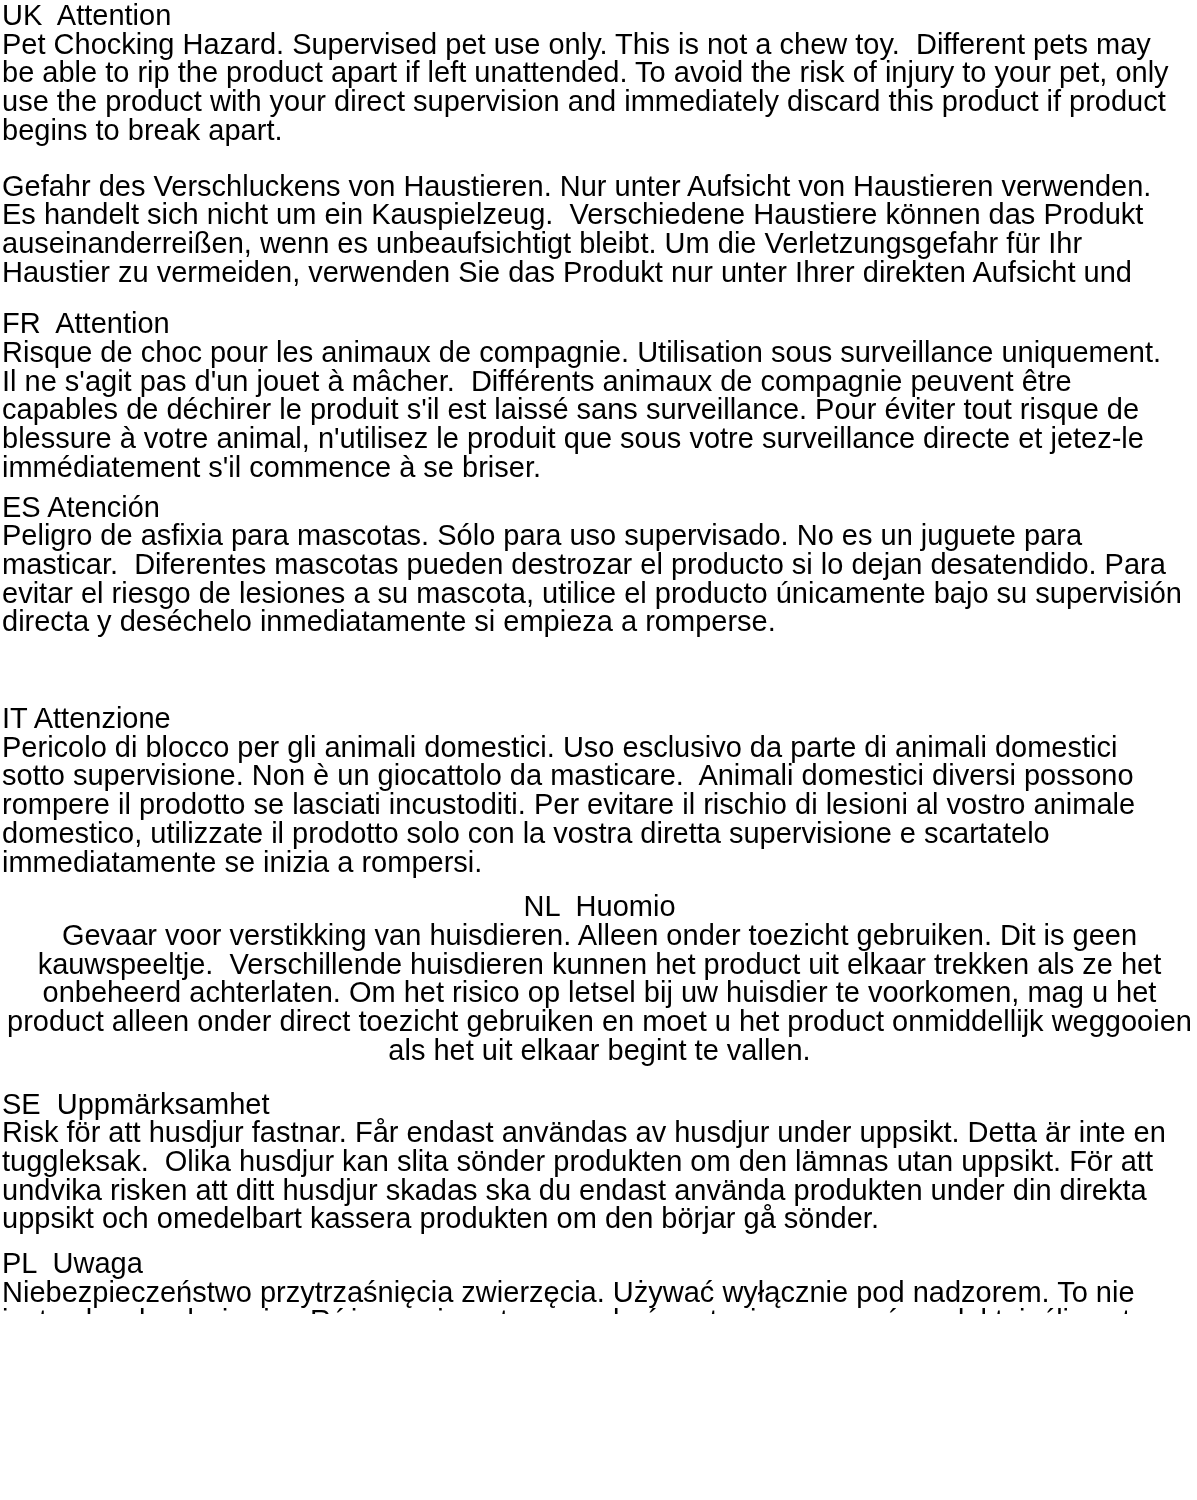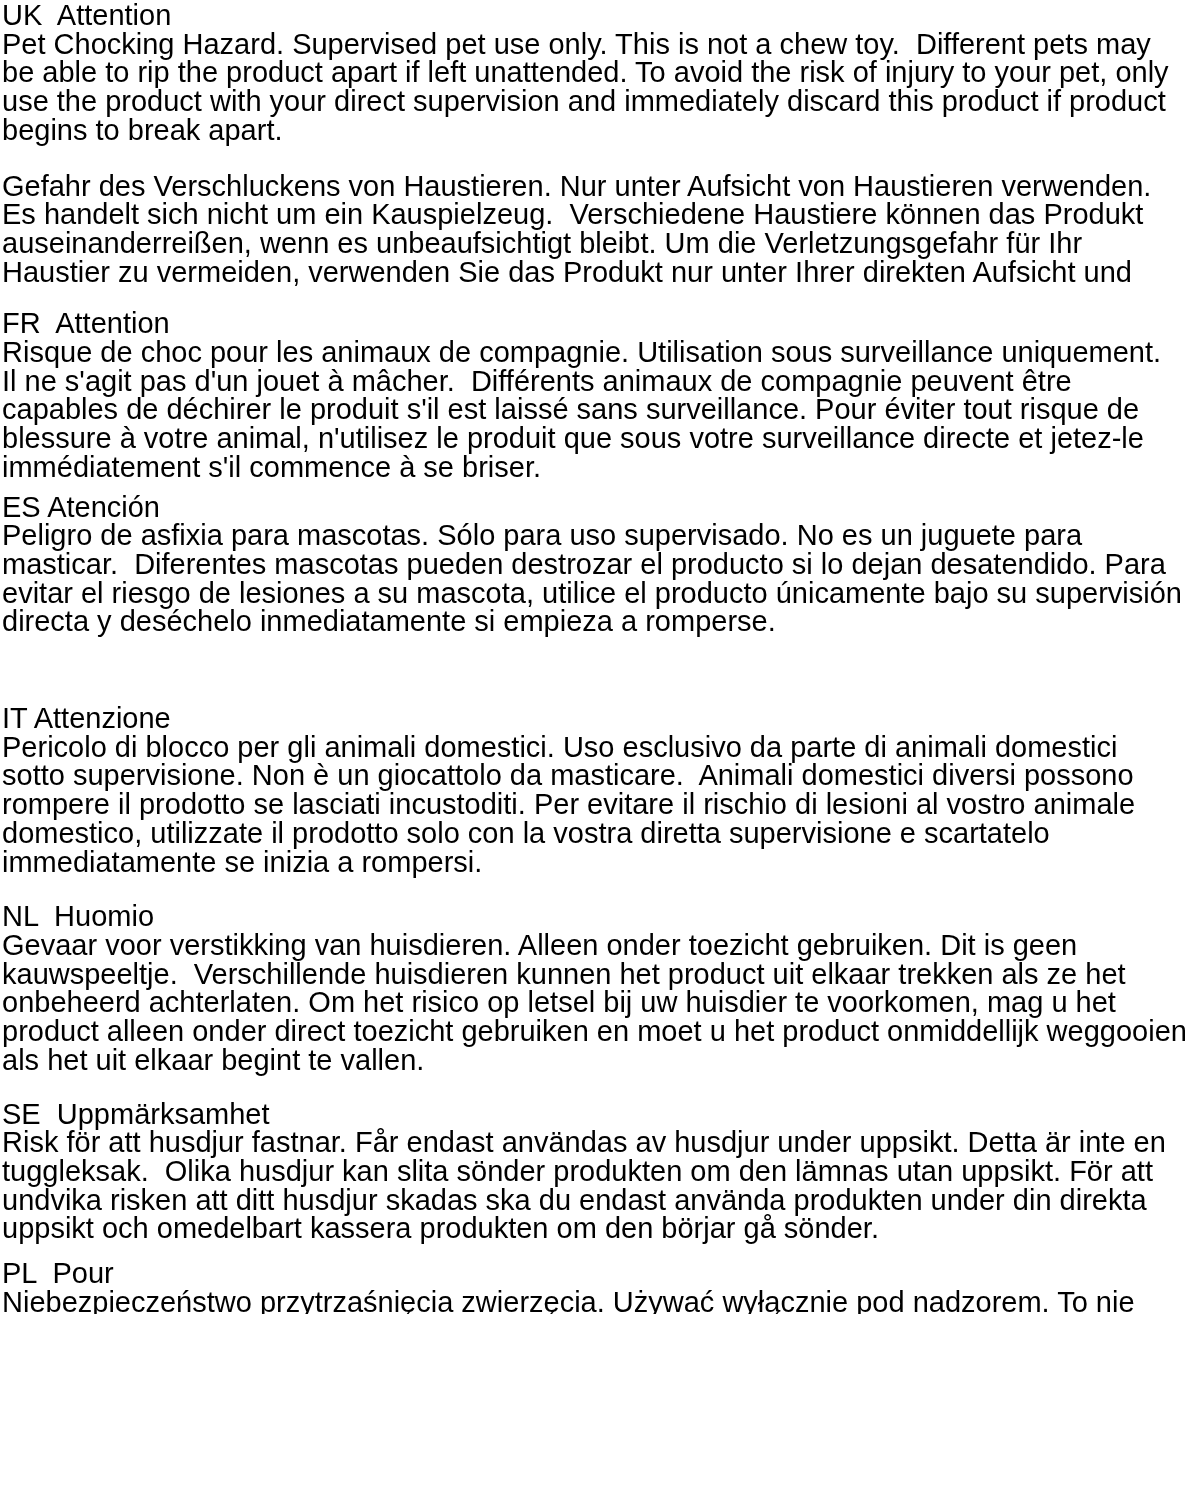--- a/index.html
+++ b/index.html
@@ -35,22 +35,22 @@
     white-space: pre;       
     font-size: inherit;
     font-weight: inherit;
     line-height: inherit;
   }
   
   .gap-27 { margin-bottom: 27px; }
   .gap-23 { margin-bottom: 23px; }
   .gap-13 { margin-bottom: 11px; }
   .gap-95 { margin-bottom: 68px; }
-  .gap-26 { margin-bottom: 26px; }
-  .gap-25 { margin-bottom: 25px; }
+  .gap-26 { margin-bottom: 16px; }
+  .gap-25 { margin-bottom: 25px; text-align: center; }
   .gap-28 { margin-bottom: 16px; }
   .gap-0  { margin-bottom: 0; }
 </style>
 </head>
 <body>
 
 <div class="doc">
 
   <section class="lang-section gap-27">
     <div class="lang-heading">UK  Attention</div>
@@ -104,21 +104,21 @@
 
   <section class="lang-section gap-28">
     <div class="lang-heading">SE  Uppmärksamhet</div>
     <div class="lang-body">Risk för att husdjur fastnar. Får endast användas av husdjur under uppsikt. Detta är inte en
 tuggleksak.  Olika husdjur kan slita sönder produkten om den lämnas utan uppsikt. För att
 undvika risken att ditt husdjur skadas ska du endast använda produkten under din direkta
 uppsikt och omedelbart kassera produkten om den börjar gå sönder.</div>
   </section>
 
   <section class="lang-section gap-0">
-    <div class="lang-heading">PL  Pour</div>
+    <div class="lang-heading">PL  Uwaga</div>
     <div class="lang-body">Niebezpieczeństwo przytrzaśnięcia zwierzęcia. Używać wyłącznie pod nadzorem. To nie
 jest zabawka do żucia.  Różne zwierzęta mogą być w stanie rozerwać produkt, jeśli zostaną
 pozostawione bez nadzoru. Aby uniknąć ryzyka zranienia zwierzęcia, należy używać
 produktu wyłącznie pod bezpośrednim nadzorem i natychmiast wyrzucić produkt, jeśli
 zacznie się rozpadać.</div>
   </section>
 
 </div>
 
 </body></html>

